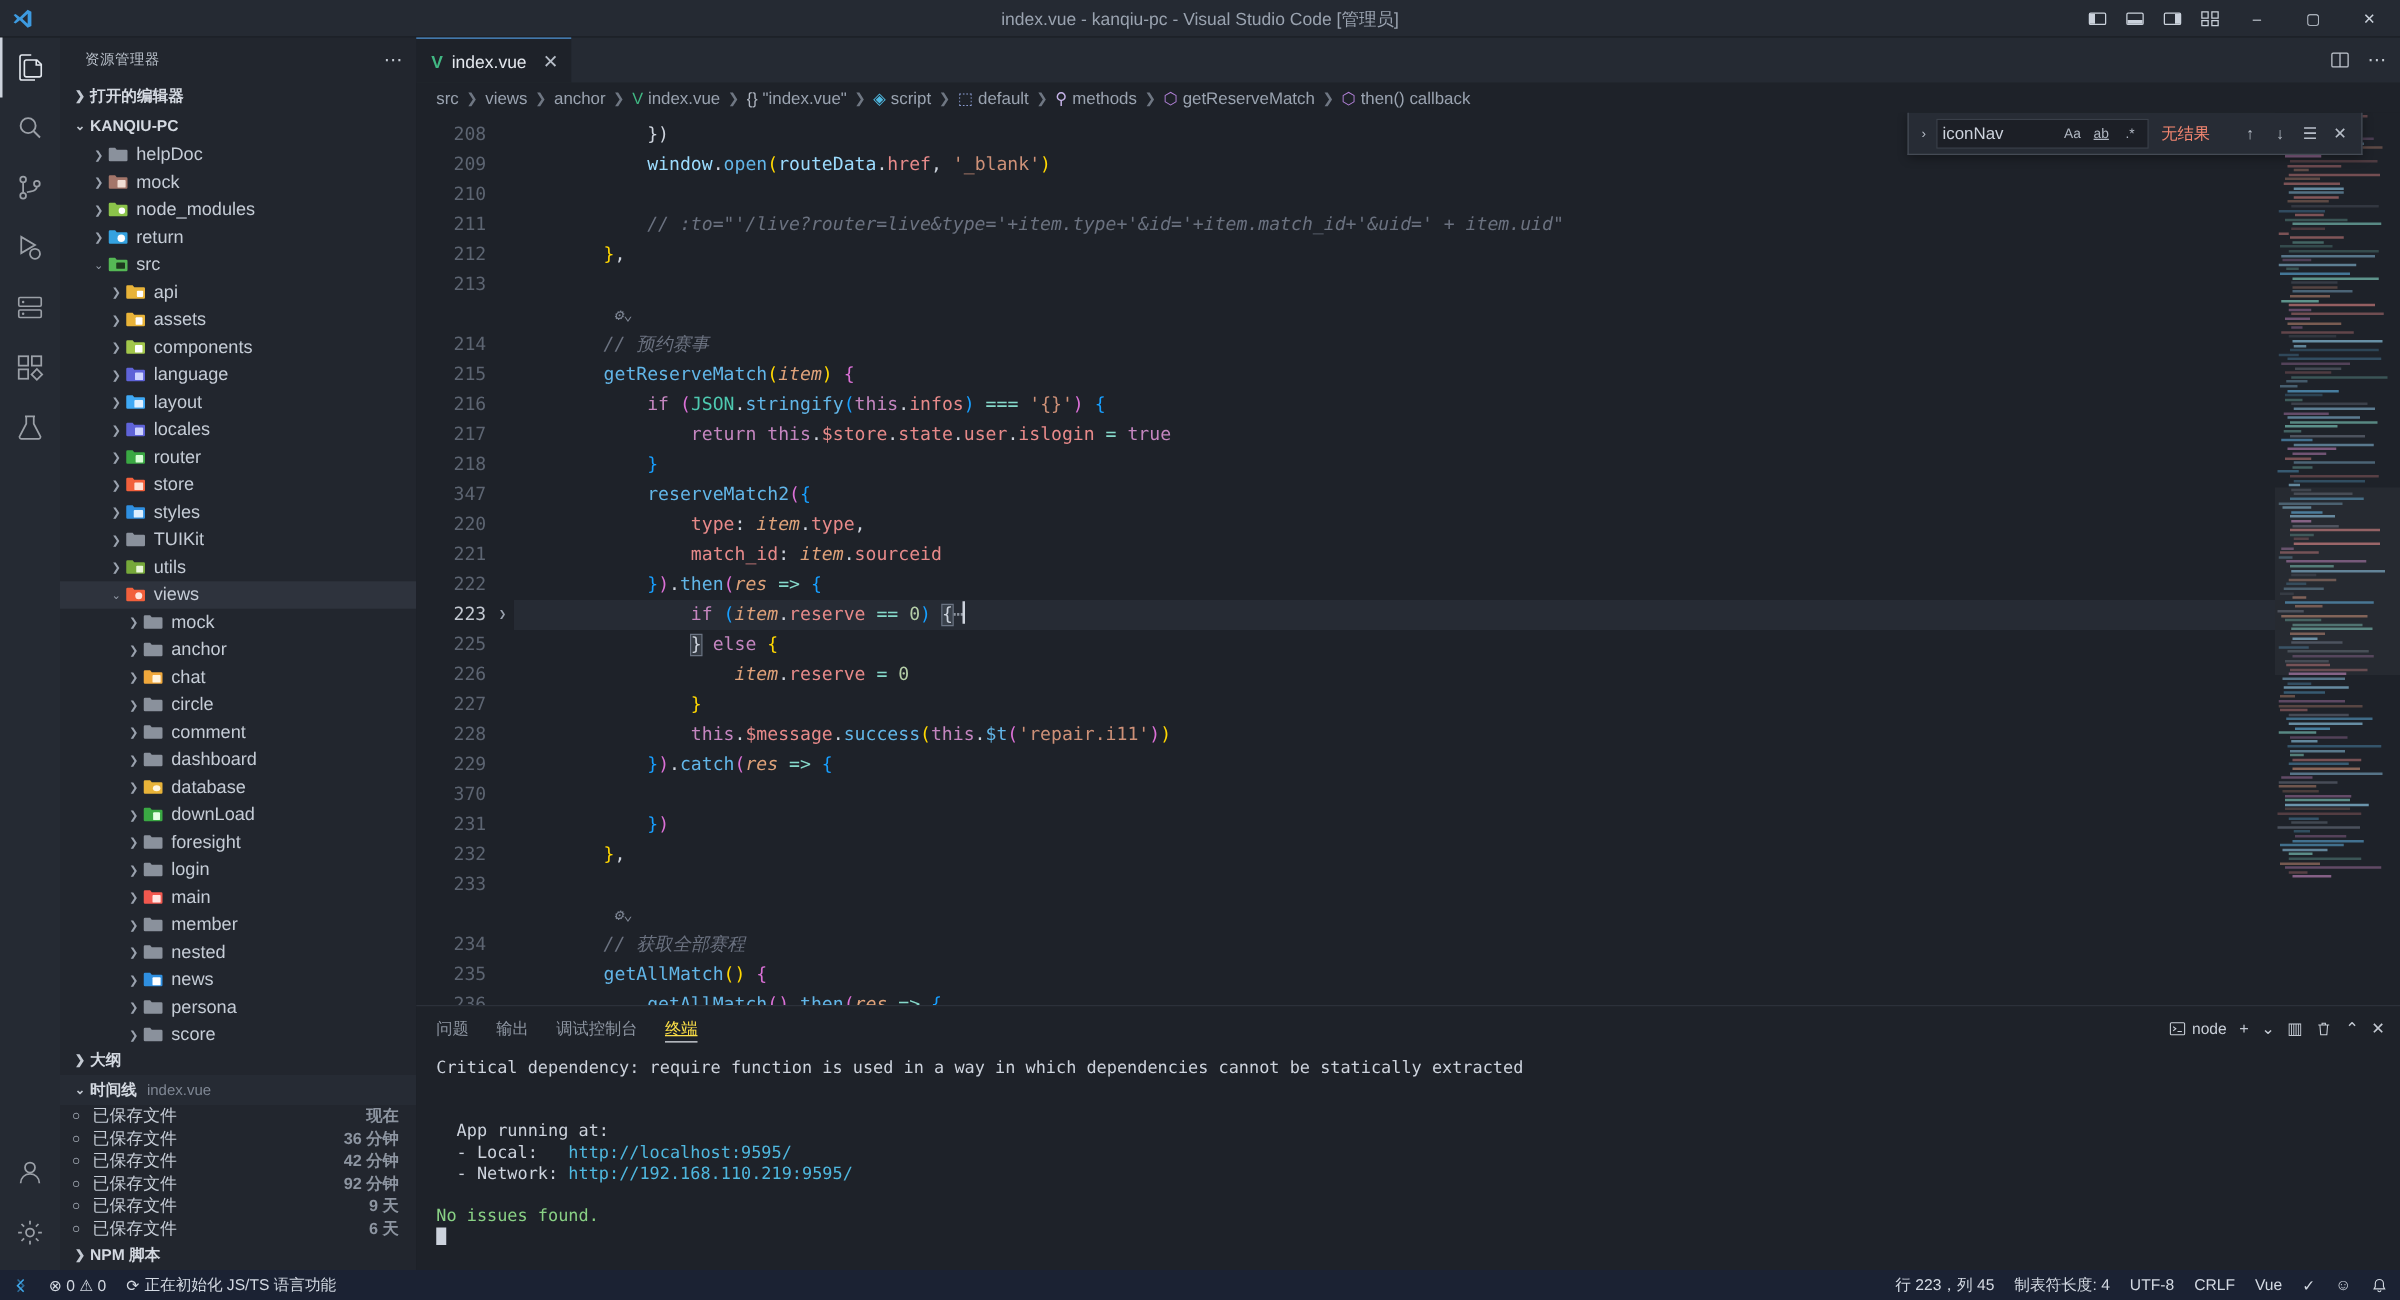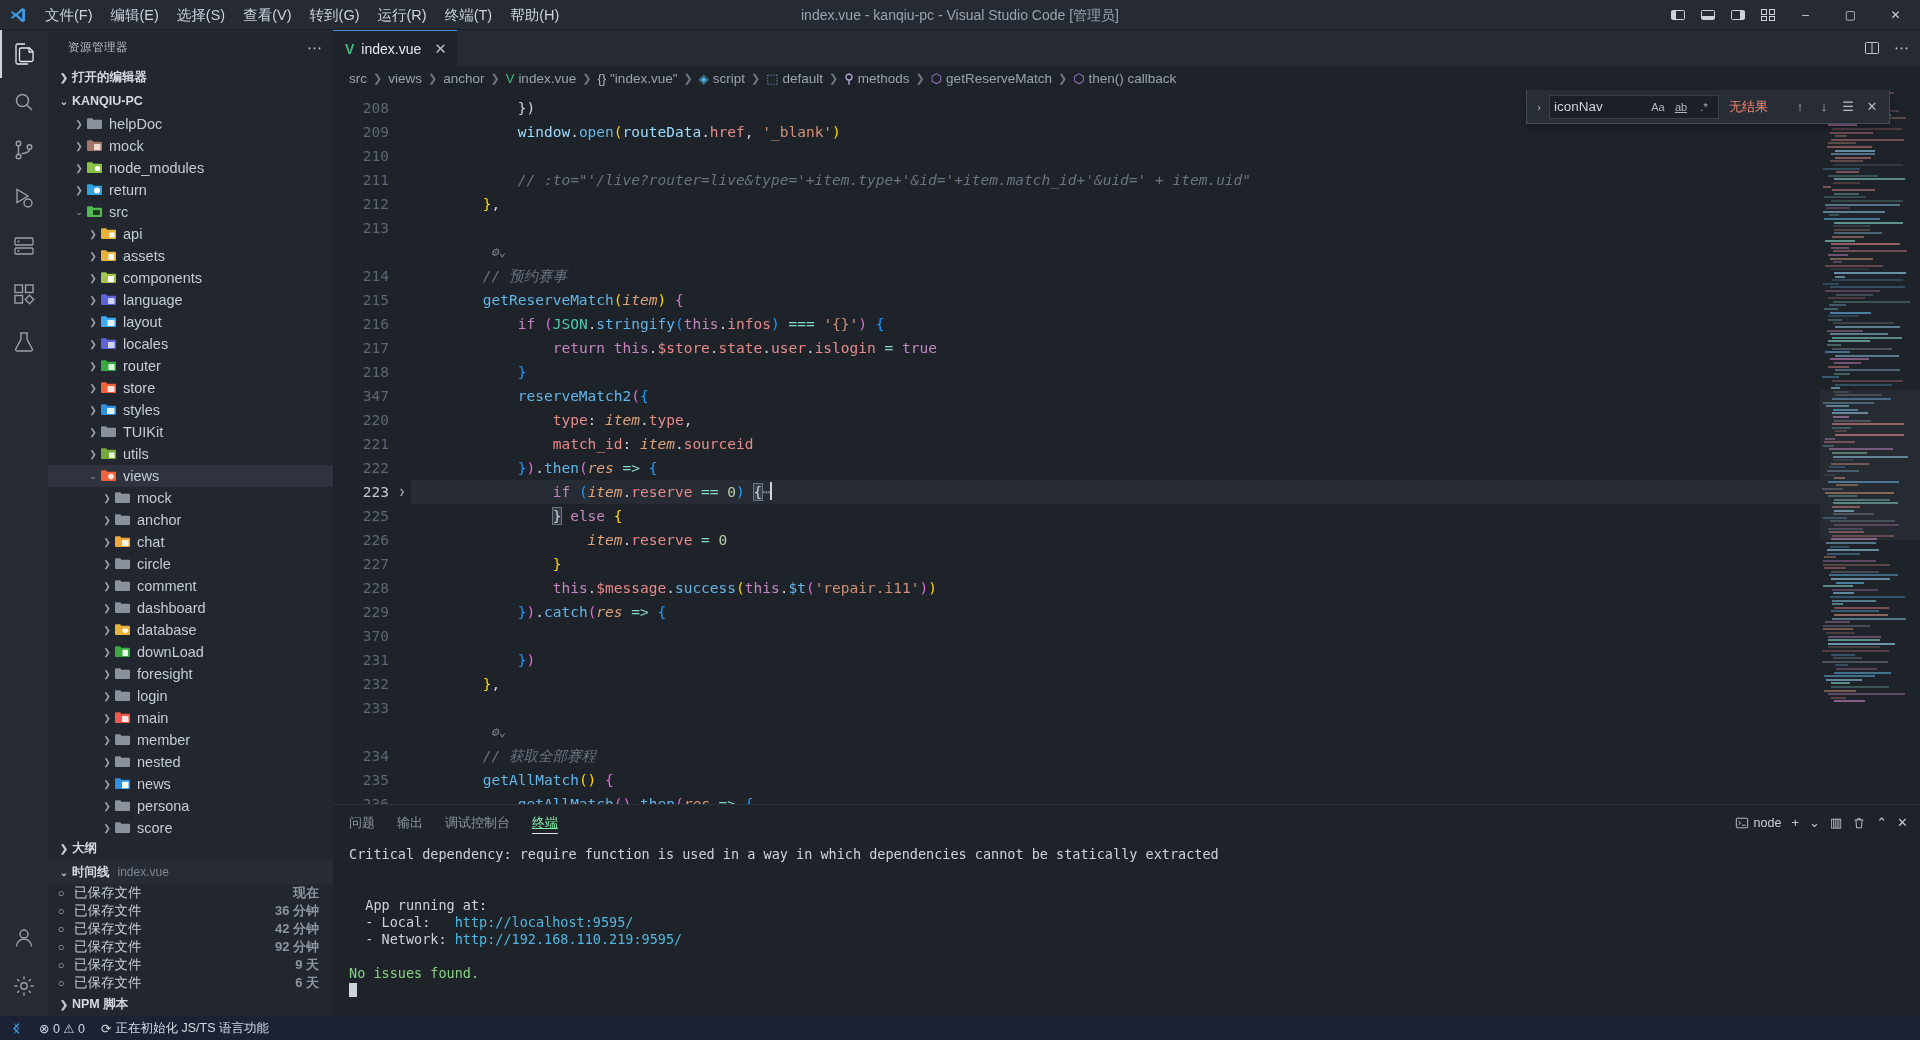--- a/index.html
+++ b/index.html
@@ -132,21 +132,21 @@
   .find-input .val { flex:1; font-size:13.5px; color:#cdd3dd; font-family:"Liberation Sans",sans-serif; }
   .f-opt { width:20px; height:20px; display:flex; align-items:center; justify-content:center; font-size:11px; color:#b0b7c2; }
   .find-msg { margin-left:10px; font-size:13px; color:#f48771; min-width:52px; }
   .find-acts { display:flex; align-items:center; gap:2px; margin-left:8px; }
   .fa { width:22px; height:22px; display:flex; align-items:center; justify-content:center; color:#b6bdc7; font-size:13px; }
 
   
   .panel { height:212px; flex:0 0 212px; background:#1e2229; display:flex; flex-direction:column; border-top:1px solid #2c313a; }
   .panel-tabs { height:35px; flex:0 0 35px; display:flex; align-items:center; padding-left:16px; gap:22px; }
   .ptab { font-size:13px; color:#8d95a1; height:35px; line-height:35px; position:relative; cursor:pointer; }
-  .ptab.active { color:#86efac;text-decoration:underline; }
+  .ptab.active { color:#fde047;text-decoration:underline; }
   .ptab.active:after { content:""; position:absolute; left:0; right:0; bottom:6px; height:1px; background:#e2e6ec; }
   .panel-right { margin-left:auto; display:flex; align-items:center; gap:10px; padding-right:12px; color:#c3c9d2; font-size:13px; }
   .pr-node { display:flex; align-items:center; gap:5px; font-size:12.5px; color:#c9cfd8; }
   .terminal {
     flex:1; padding:6px 0 0 16px; font-family:"DejaVu Sans Mono", monospace;
     font-size:13.5px; line-height:17px; color:#cdd3dd; white-space:pre; overflow:hidden;
   }
   .cursor-blk { display:inline-block; width:8px; height:14px; background:#cdd3dd; vertical-align:-2px; }
 
   
@@ -162,30 +162,20 @@
 </head>
 <body>
 
 <div class="app">
 
   <div class="titlebar">
     <div class="vs-logo">
       <svg width="18" height="18" viewBox="0 0 24 24">
           <path d="M17.5 2.5 9.2 10.3 4.6 6.9 2.5 8l3.7 4-3.7 4 2.1 1.1 4.6-3.4 8.3 7.8 4-1.9V4.4l-4-1.9zm0 4.2v10.6l-5.6-5.3 5.6-5.3z" fill="#3d9ae0"></path>
         </svg>
-    </div>
-    <div class="menu">
-      <div class="menu-item">文件(F)</div>
-      <div class="menu-item">编辑(E)</div>
-      <div class="menu-item">选择(S)</div>
-      <div class="menu-item">查看(V)</div>
-      <div class="menu-item">转到(G)</div>
-      <div class="menu-item">运行(R)</div>
-      <div class="menu-item">终端(T)</div>
-      <div class="menu-item">帮助(H)</div>
     </div>
     <div class="title-center">index.vue - kanqiu-pc - Visual Studio Code [管理员]</div>
     <div class="win-right">
       <div class="layout-ico">
         <svg width="16" height="16" viewBox="0 0 16 16">
             <rect x="1.5" y="3.5" width="13" height="9" rx="1" fill="none" stroke="#cbd2dc"></rect>
             <rect x="2" y="4" width="4" height="8" fill="#cbd2dc"></rect>
           </svg>
       </div>
       <div class="layout-ico">
@@ -997,14 +987,28 @@
           <path d="M5 2l6 6-6 6" fill="none" stroke="#3ea6e8" stroke-width="1.6" opacity=".55"></path>
         </svg>
     </div>
     <div class="st">
       <span>⊗ 0 ⚠ 0</span>
     </div>
     <div class="st">
       <span>⟳</span>
       <span>正在初始化 JS/TS 语言功能</span>
     </div>
+    <div class="st-right">
+      <div class="st">行 223，列 45</div>
+      <div class="st">制表符长度: 4</div>
+      <div class="st">UTF-8</div>
+      <div class="st">CRLF</div>
+      <div class="st">Vue</div>
+      <div class="st">✓</div>
+      <div class="st">☺</div>
+      <div class="st">
+        <svg width="13" height="13" viewBox="0 0 16 16">
+            <path d="M8 2a4 4 0 0 0-4 4v3l-1.2 2.2h10.4L12 9V6a4 4 0 0 0-4-4zM6.5 12.5a1.5 1.5 0 0 0 3 0" fill="none" stroke="#d3d9e2" stroke-width="1.1"></path>
+          </svg>
+      </div>
+    </div>
   </div>
 </div>
 
 </body></html>

